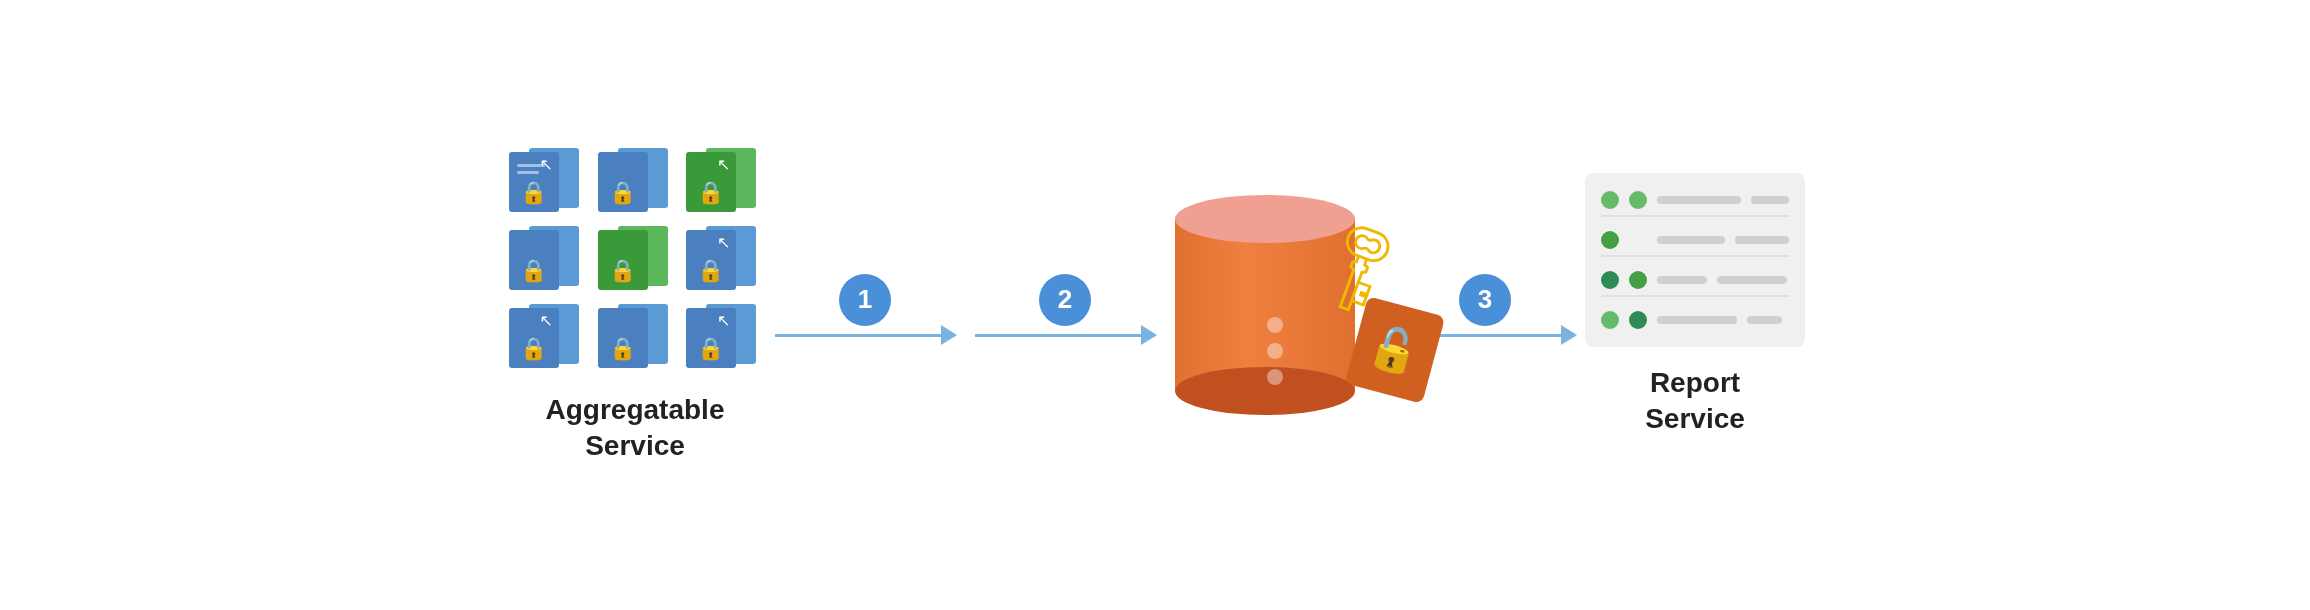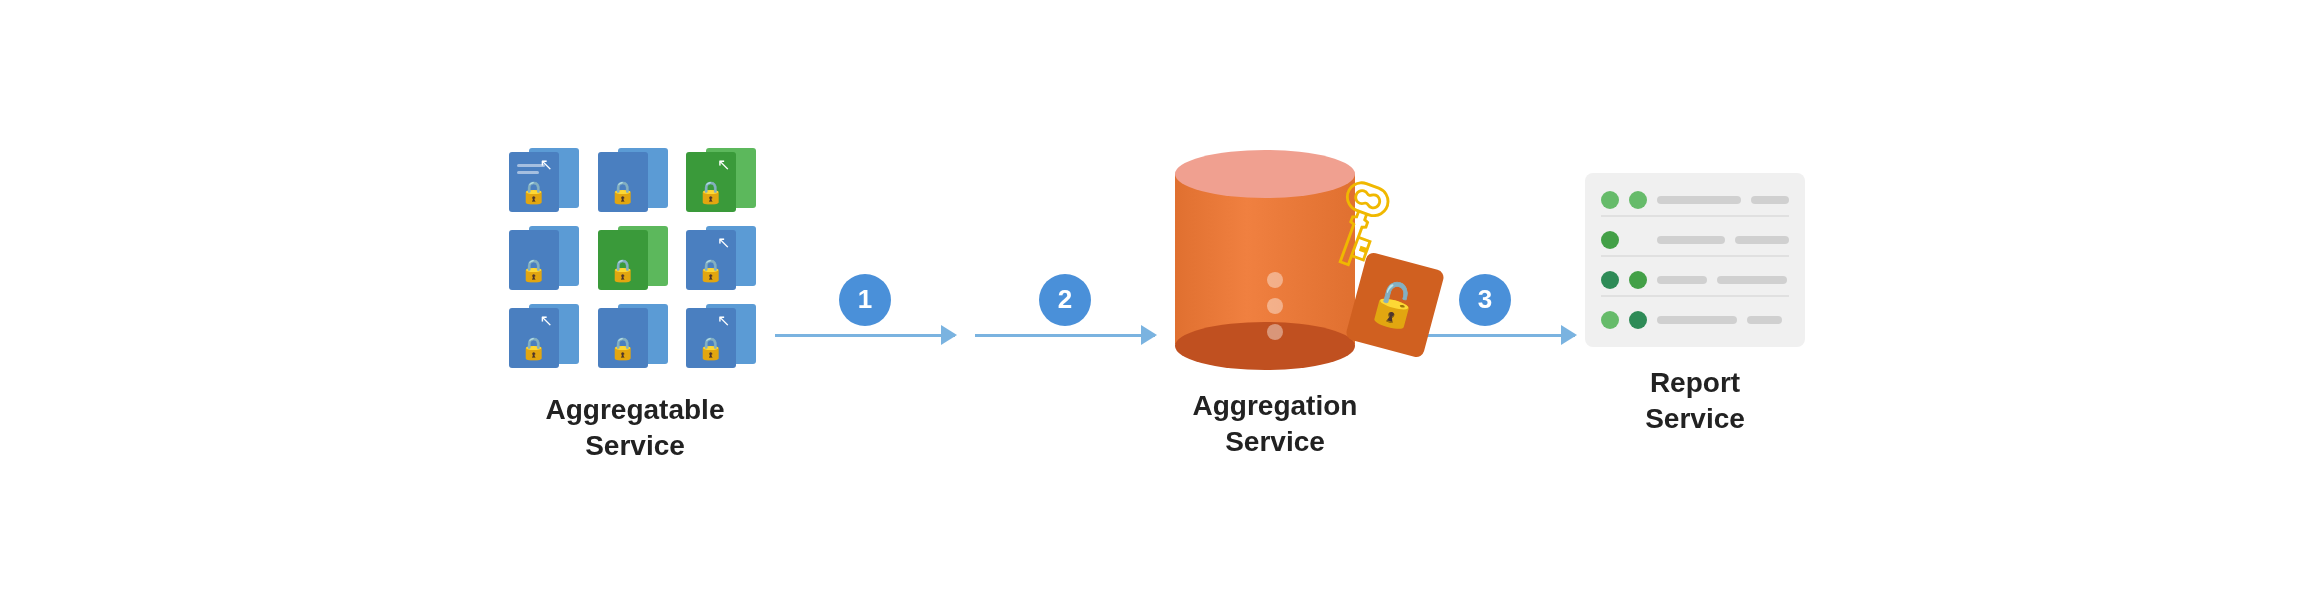--- a/index.html
+++ b/index.html
@@ -437,24 +437,20 @@
           <div class="orange-cyl-dot"></div>
           <div class="orange-cyl-dot"></div>
           <div class="orange-cyl-dot"></div>
         </div>
         <div class="key-icon">🗝</div>
         <div class="lock-card">
           <span class="lock-card-icon">🔓</span>
         </div>
       </div>
     </div>
-    <div class="node-label">
-      <span>Aggregation</span><br>
-      <span>Service</span>
-    </div>
   </div>
 
   <div class="arrow-container">
     <div class="arrow-badge">3</div>
     <div class="arrow-line"></div>
   </div>
 
   <div class="node">
     <div class="summary-report">
       <div class="summary-row">

